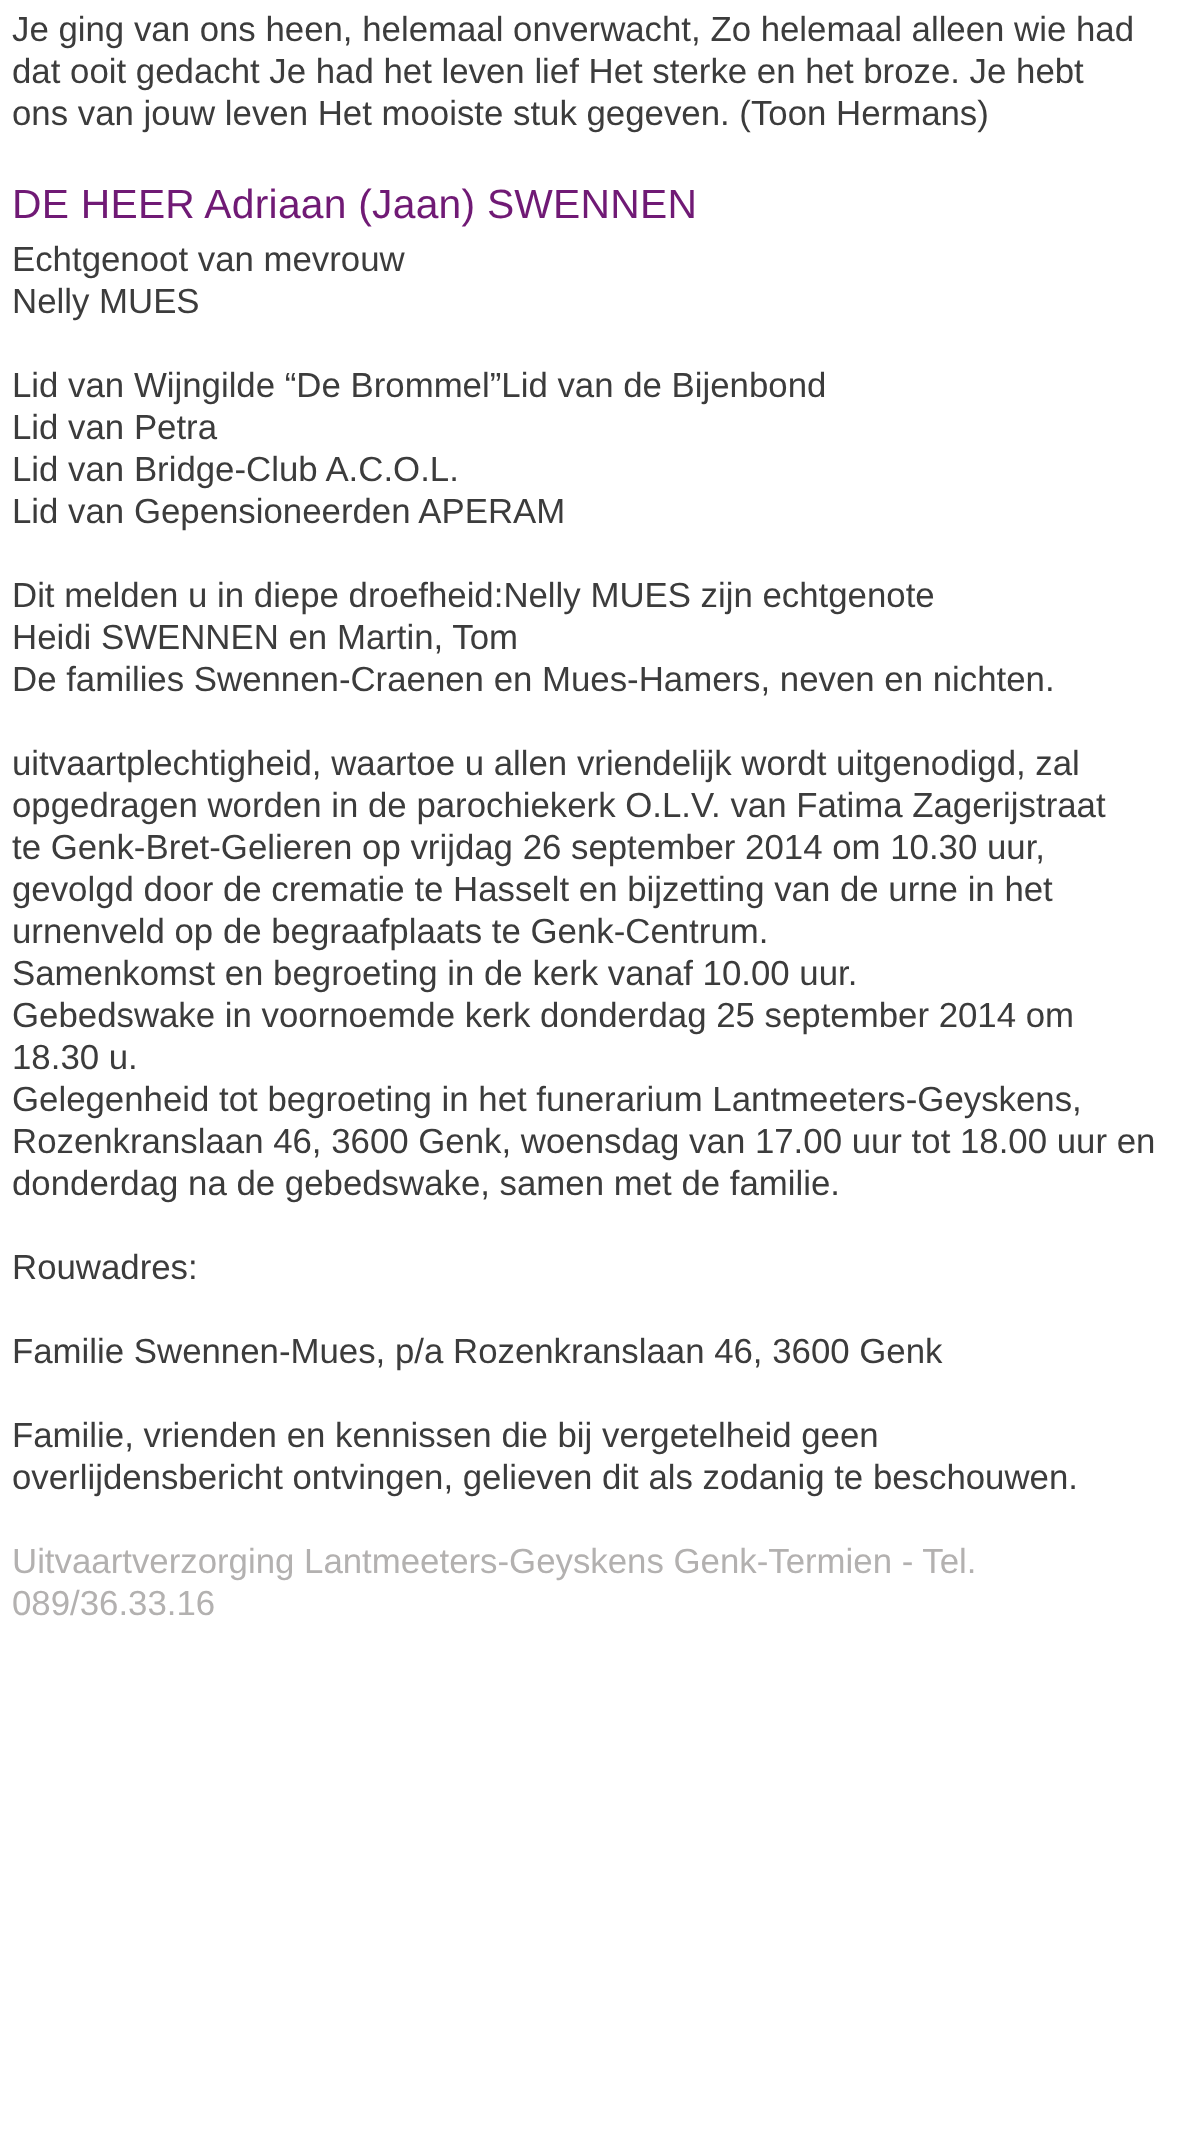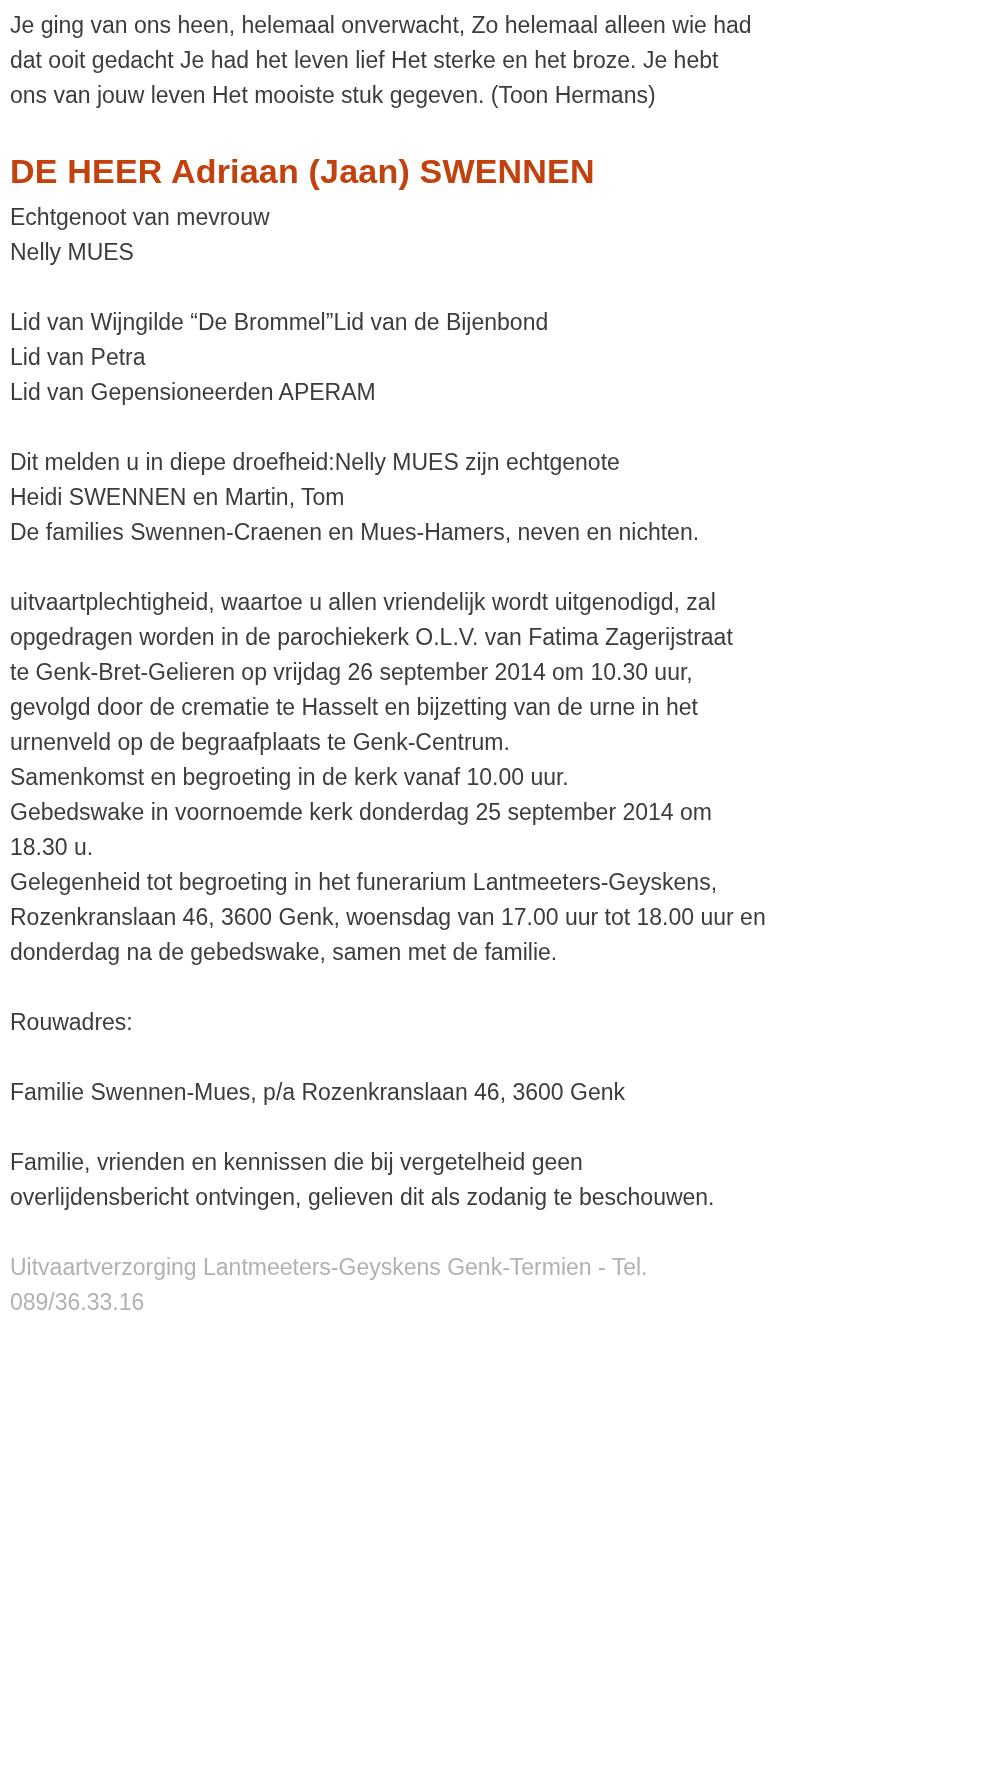--- a/index.html
+++ b/index.html
@@ -12,29 +12,29 @@
     min-height: 1784px;
     box-sizing: border-box;
     padding: 8px 12px 40px 10px;
     font-family: "Liberation Sans", sans-serif;
     color: #3c3c3c;
   }
   .block {
     margin: 0 0 35px 0;
   }
   .line {
-    font-size: 23px;
+    font-size: 29px;
     line-height: 35px;
     white-space: nowrap;
   }
   .title {
     font-size: 34px;
     line-height: 46px;
-    font-weight: 700;
-    color: #c2410c;
+    font-weight: 400;
+    color: #701a75;
     margin: 0 0 6px 0;
     letter-spacing: 0.2px;
   }
   .footer {
     margin-top: 35px;
   }
   .footer .line {
     color: #b3b1b0;
   }
 </style>
@@ -52,20 +52,21 @@
   <h1 class="title">DE HEER Adriaan (Jaan) SWENNEN</h1>
 
   <section class="block">
       <div class="line">Echtgenoot van mevrouw</div>
       <div class="line">Nelly MUES</div>
     </section>
 
   <section class="block">
       <div class="line">Lid van Wijngilde “De Brommel”Lid van de Bijenbond</div>
       <div class="line">Lid van Petra</div>
+      <div class="line">Lid van Bridge-Club A.C.O.L.</div>
       <div class="line">Lid van Gepensioneerden APERAM</div>
     </section>
 
 
   <section class="block">
       <div class="line">Dit melden u in diepe droefheid:Nelly MUES zijn echtgenote</div>
       <div class="line">Heidi SWENNEN en Martin, Tom</div>
       <div class="line">De families Swennen-Craenen en Mues-Hamers, neven en nichten.</div>
     </section>
 

